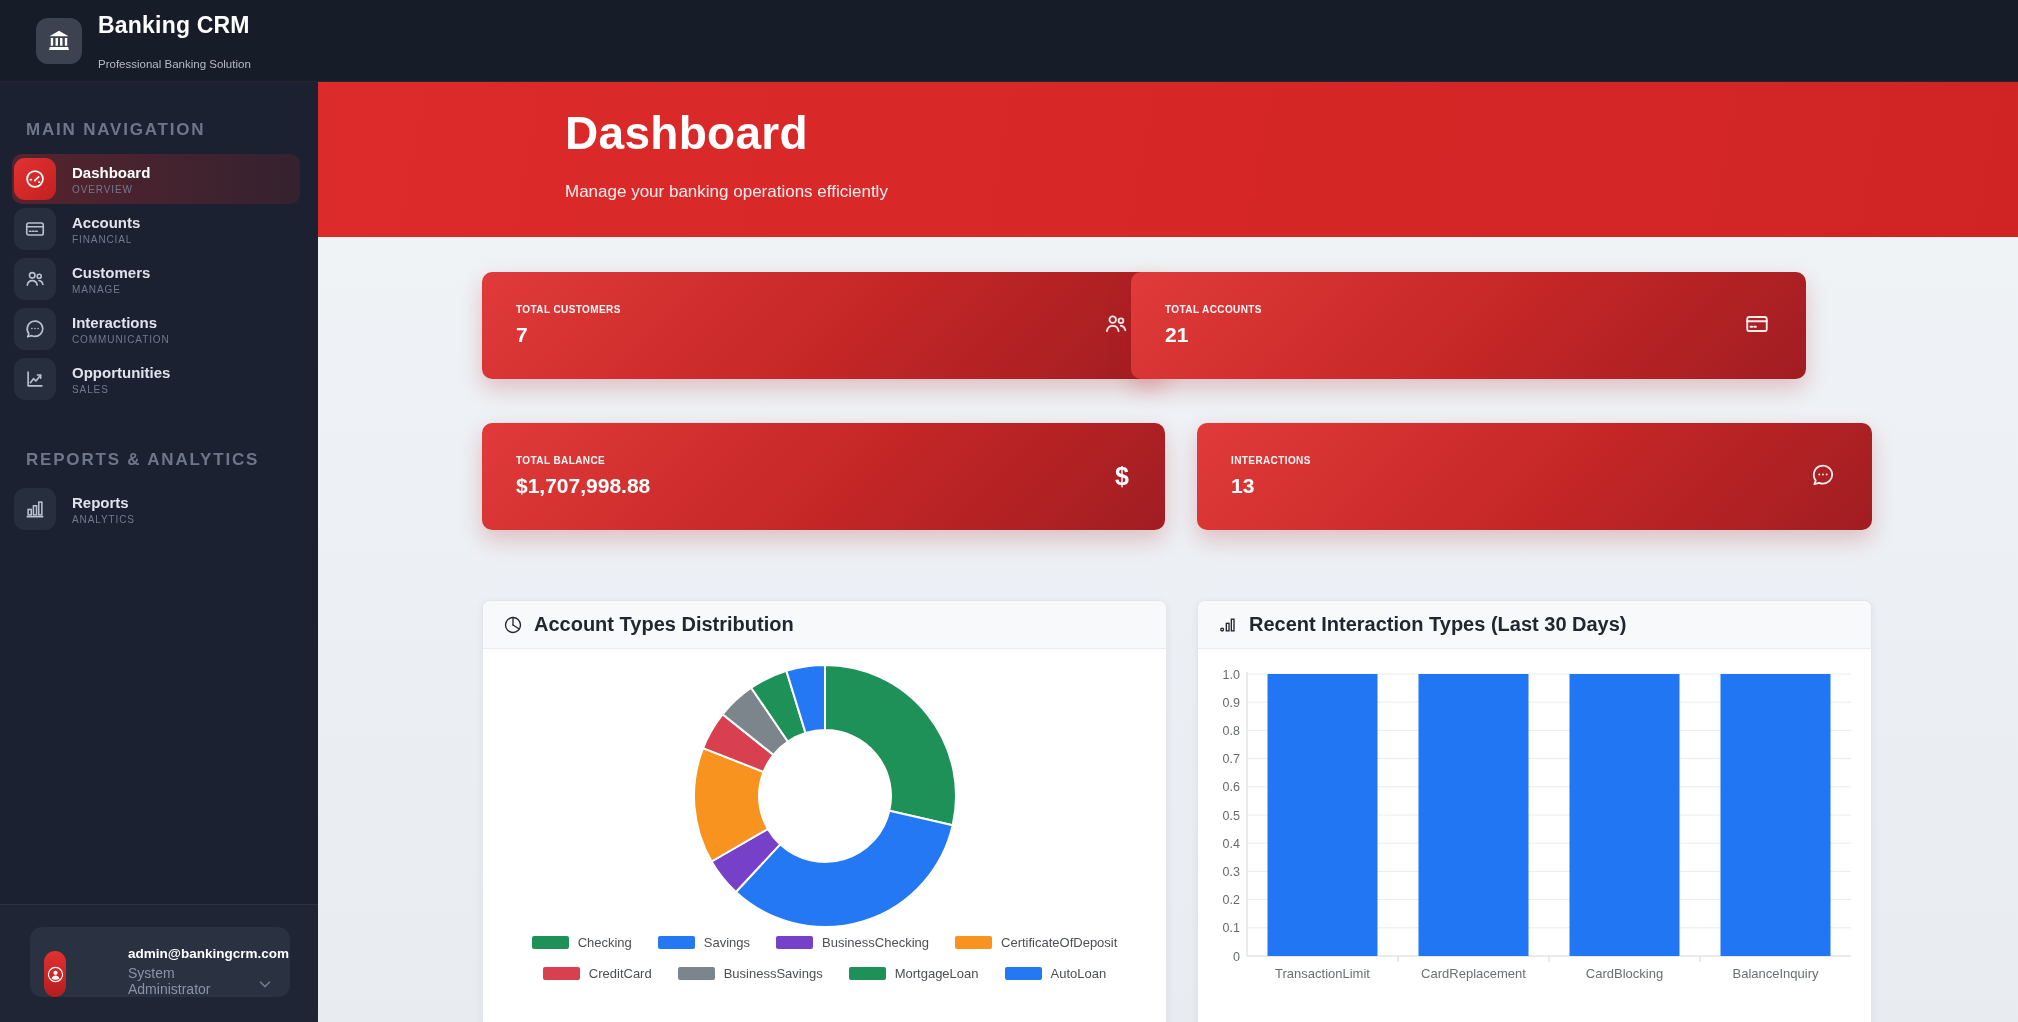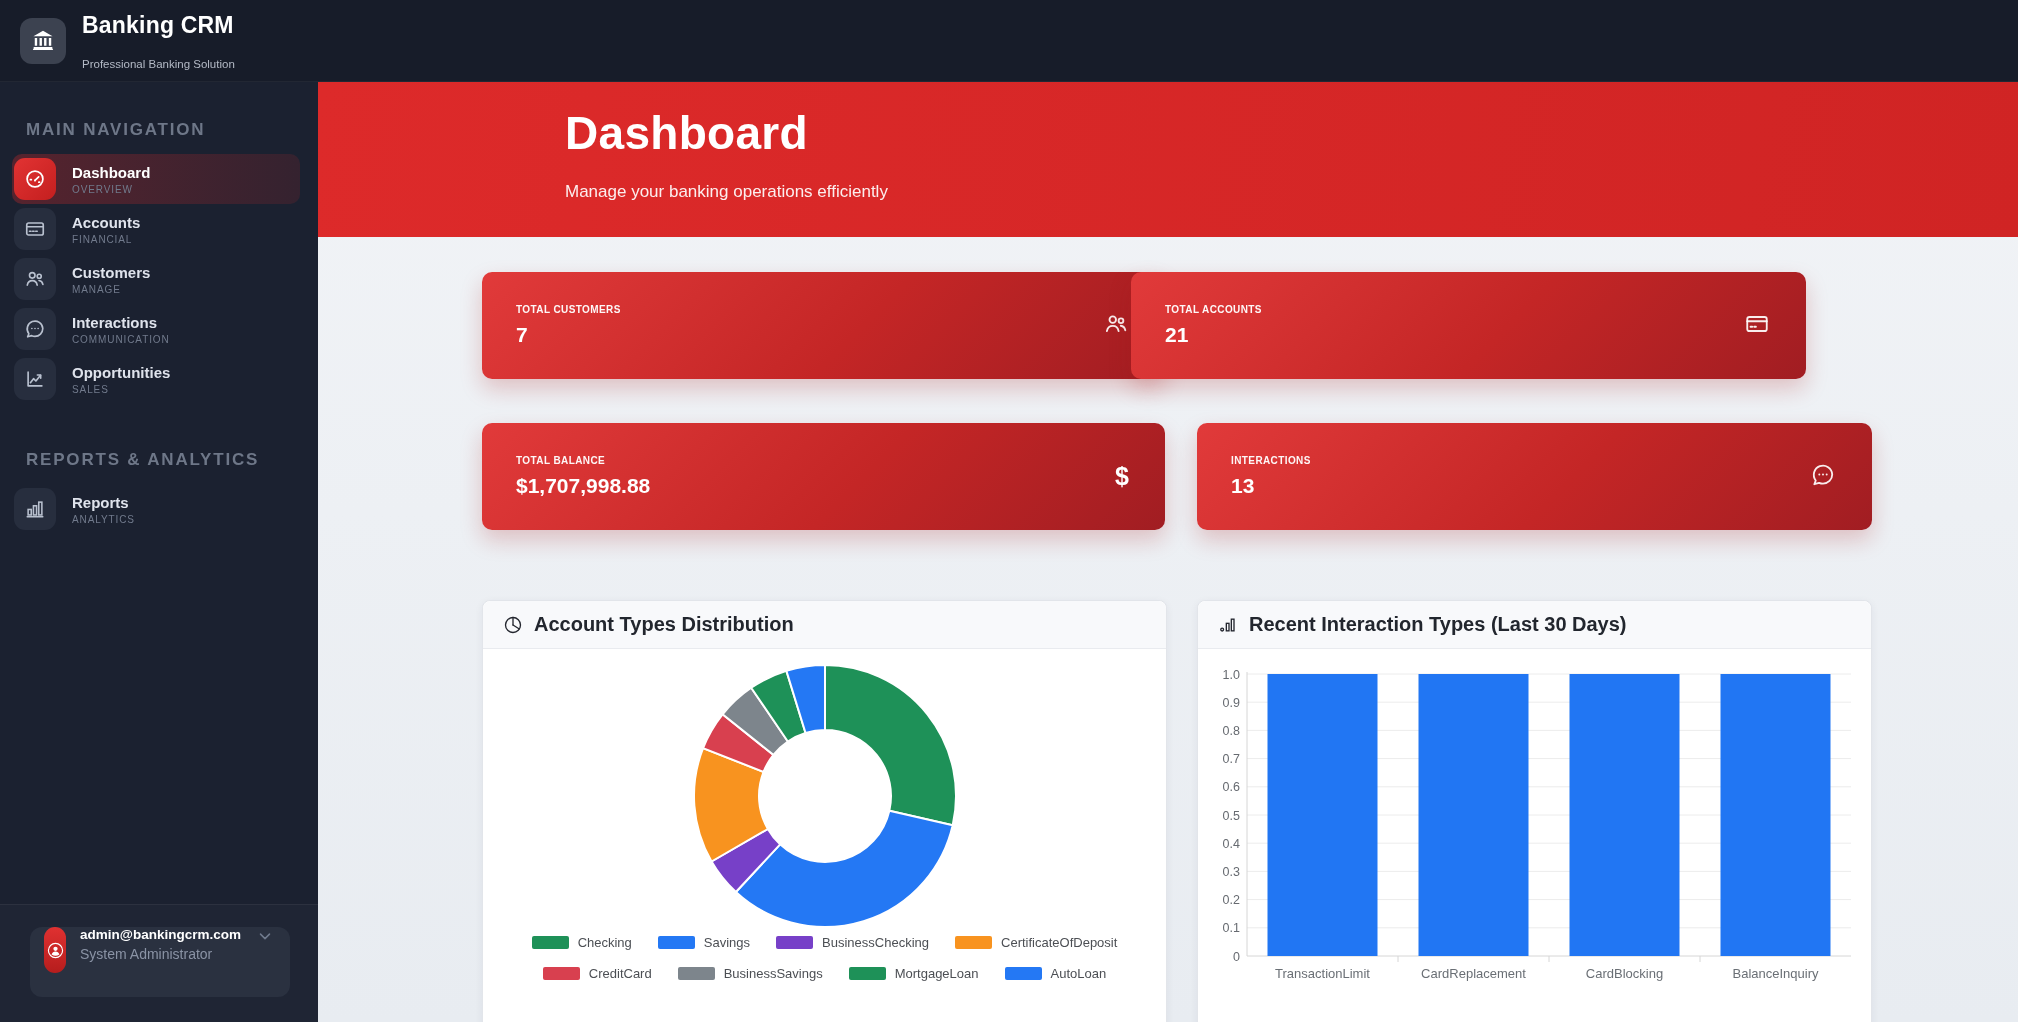--- a/index.html
+++ b/index.html
@@ -4,21 +4,21 @@
 <style>
   * { margin:0; padding:0; box-sizing:border-box; }
   html,body { width:2018px; height:1022px; overflow:hidden; background:#e9edf2;
     font-family:"Liberation Sans", sans-serif; }
   #app { position:relative; width:2018px; height:1022px; overflow:hidden;
     background:linear-gradient(180deg,#f2f4f7 0%,#e8ecf1 100%); }
 
   
   .topbar { position:absolute; left:0; top:0; width:2018px; height:82px;
     background:#171c29; border-bottom:1px solid rgba(255,255,255,.05);
-    display:flex; align-items:center; padding-left:20px; z-index:5; }
+    display:flex; align-items:center; padding-left:36px; z-index:5; }
   .logo-box { width:46px; height:46px; border-radius:12px; background:#3c4250;
     display:flex; align-items:center; justify-content:center; }
   .logo-box svg { width:26px; height:26px; }
   .brand-text { margin-left:16px; }
   .brand-title { color:#fff; font-size:23px; font-weight:700; letter-spacing:.2px; }
   .brand-sub { color:#b4bac6; font-size:11.5px; margin-top:19px; }
 
   
   .sidebar { position:absolute; left:0; top:82px; width:318px; height:940px;
     background:#1b2130; z-index:4; }
@@ -33,21 +33,21 @@
   .nav-title { color:#dfe3ec; font-size:15px; font-weight:700; }
   .nav-sub { color:#717a8c; font-size:10px; letter-spacing:.9px; margin-top:3px; }
   .nav-item.active { background:linear-gradient(90deg,rgba(223,41,41,.30),rgba(223,41,41,.13)); }
   .nav-item.active .icon-box { background:linear-gradient(135deg,#e23333,#c41f1f); color:#fff; }
   .nav-item.active .nav-title { color:#ffffff; }
 
   .sidebar-footer { position:absolute; left:0; bottom:0; width:318px; height:118px;
     border-top:1px solid rgba(255,255,255,.06); background:rgba(255,255,255,.02);
     padding:22px 28px 0 30px; }
   .user-card { background:#2a3140; border-radius:12px; height:70px;
-    display:flex; align-items:flex-start; padding:0 16px 0 14px; cursor:pointer; }
+    display:flex; align-items:flex-end; padding:0 16px 0 14px; cursor:pointer;gap:48px; }
   .avatar-pill { width:22px; height:46px; border-radius:11px;
     background:linear-gradient(180deg,#e03131,#b51d1d);
     display:flex; align-items:center; justify-content:center; flex:0 0 22px; }
   .avatar-pill svg { width:17px; height:17px; }
   .user-text { margin-left:14px; flex:1; min-width:0; }
   .user-email { color:#fff; font-size:13.5px; font-weight:700; white-space:nowrap; }
   .user-role { color:#8a93a5; font-size:14px; margin-top:4px; }
   .user-chevron svg { width:18px; height:18px; }
 
   

